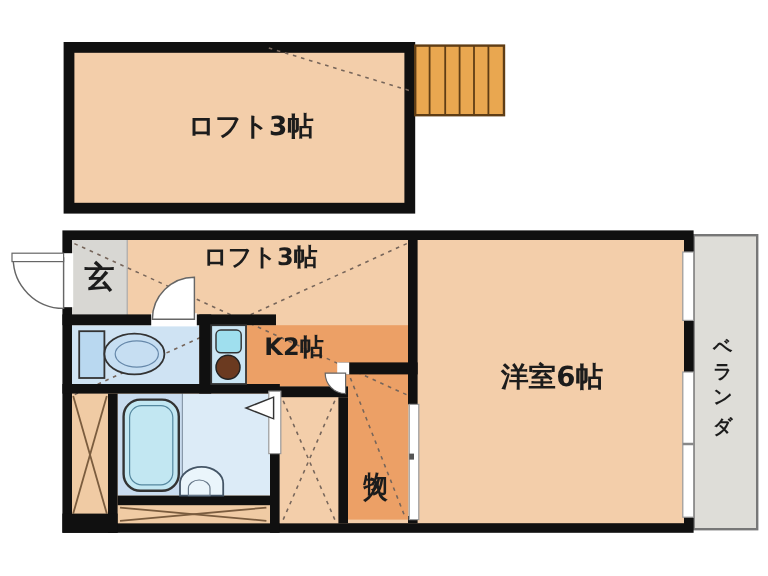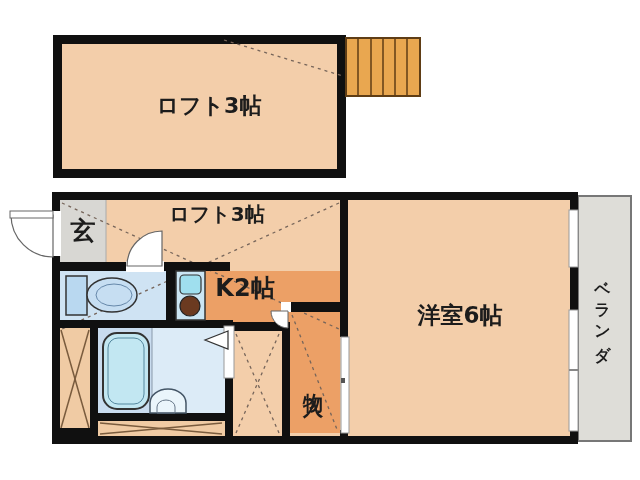--- a/index.html
+++ b/index.html
@@ -123,17 +123,17 @@
   </g>
   <g>
     <path d="M150,413 L150,403 A18,14 0 0 1 186,403 L186,413 Z" fill="#EAF5FB" stroke="#445566" stroke-width="1.5"></path>
     <path d="M157,413 L157,407 A9,7 0 0 1 175,407 L175,413 Z" fill="none" stroke="#667788" stroke-width="1"></path>
   </g>
 </svg>
 
   <div class="lbl" style="left:209px;top:106px;font-size:22px;">ロフト3帖</div>
   <div class="lbl" style="left:217px;top:214px;font-size:20px;">ロフト3帖</div>
   <div class="lbl" style="left:83px;top:231px;font-size:25px;">玄</div>
-  <div class="lbl" style="left:245px;top:289px;font-size:24px;">K2帖</div>
+  <div class="lbl" style="left:245px;top:289px;font-size:20px;">K2帖</div>
   <div class="lbl vert" style="left:313px;top:380px;font-size:20px;">物入</div>
   <div class="lbl" style="left:460px;top:315px;font-size:23px;text-align:right;">洋室6帖</div>
   <div class="lbl vert" style="left:602px;top:313px;font-size:16px;">ベランダ</div>
 </div>
 
 </body></html>

